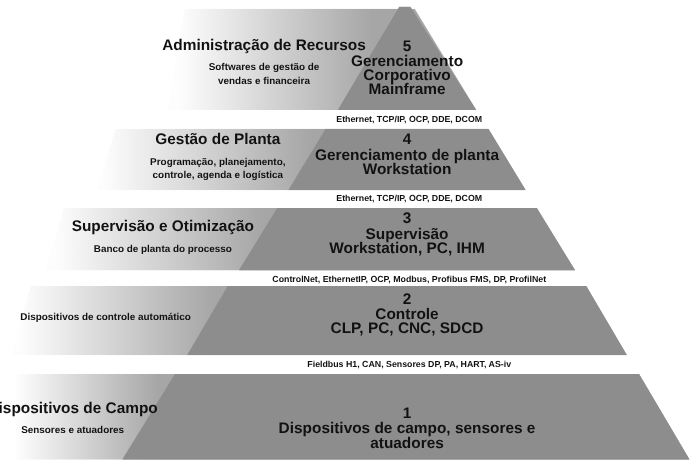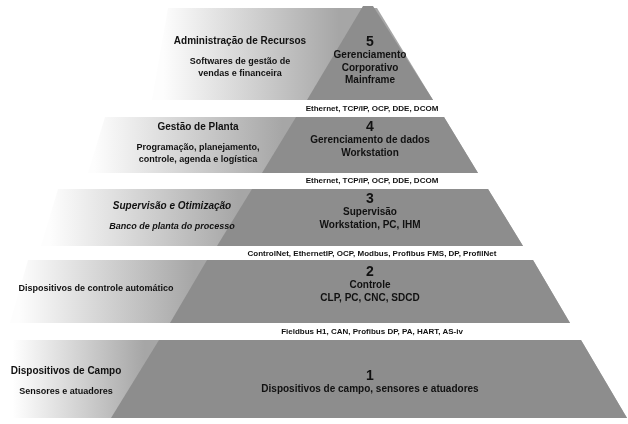--- a/index.html
+++ b/index.html
@@ -26,32 +26,32 @@
 
   
   .dark5 { clip-path:polygon(363px 6px, 373px 6px, 433px 100px, 307px 100px); }
   .dark4 { clip-path:polygon(296px 117px, 444px 117px, 478px 173px, 262px 173px); }
   .dark3 { clip-path:polygon(252px 189px, 488px 189px, 523px 246px, 217px 246px); }
   .dark2 { clip-path:polygon(207px 260px, 533px 260px, 570px 323px, 170px 323px); }
   .dark1 { clip-path:polygon(159px 340px, 581px 340px, 627px 418px, 111px 418px); }
 
   
   .ltext { position:absolute; transform:translateX(-50%); text-align:center; font-weight:bold; }
-  .ltitle { font-size:10px; line-height:11px; white-space:nowrap; }
+  .ltitle { font-size:14px; line-height:11px; white-space:nowrap; }
   .lsub   { font-size:9px; line-height:12px; margin-top:9px; white-space:pre-line; }
   .lt5 { left:240px; top:35px; }
   .lt4 { left:198px; top:121px; }
-  .lt3 { left:172px; top:200px;font-style:italic; }
+  .lt3 { left:148px; top:200px; }
   .lt2 { left:96px;  top:273px; }
   .lt1 { left:66px;  top:365px; }
 
   
   .dtext { position:absolute; left:370px; transform:translateX(-50%); text-align:center; font-weight:bold; }
   .dnum  { font-size:14px; line-height:15px; }
-  .dname { font-size:10px; line-height:12.5px; white-space:pre-line; }
+  .dname { font-size:14px; line-height:12.5px; white-space:pre-line; }
   .dt5 { top:34px; }
   .dt4 { top:119px; }
   .dt3 { top:191px; }
   .dt2 { top:264px; }
   .dt1 { top:368px; }
 
   
   .sep { position:absolute; left:372px; transform:translateX(-50%); font-weight:bold; font-size:8px; white-space:nowrap; }
   .sep1 { top:100px; height:17px; line-height:17px; }
   .sep2 { top:173px; height:16px; line-height:16px; }
@@ -81,21 +81,21 @@
 
   <div class="shape light4"></div>
   <div class="shape dark dark4"></div>
   <div class="ltext lt4">
     <div class="ltitle">Gestão de Planta</div>
     <div class="lsub">Programação, planejamento,
 controle, agenda e logística</div>
   </div>
   <div class="dtext dt4">
     <div class="dnum">4</div>
-    <div class="dname">Gerenciamento de dados
+    <div class="dname">Gerenciamento de planta
 Workstation</div>
   </div>
 
   <div class="sep sep2">Ethernet, TCP/IP, OCP, DDE, DCOM</div>
 
   <div class="shape light3"></div>
   <div class="shape dark dark3"></div>
   <div class="ltext lt3">
     <div class="ltitle">Supervisão e Otimização</div>
     <div class="lsub">Banco de planta do processo</div>
@@ -112,21 +112,21 @@
   <div class="shape dark dark2"></div>
   <div class="ltext lt2">
     <div class="lsub">Dispositivos de controle automático</div>
   </div>
   <div class="dtext dt2">
     <div class="dnum">2</div>
     <div class="dname">Controle
 CLP, PC, CNC, SDCD</div>
   </div>
 
-  <div class="sep sep4">Fieldbus H1, CAN, Profibus DP, PA, HART, AS-iv</div>
+  <div class="sep sep4">Fieldbus H1, CAN, Sensores DP, PA, HART, AS-iv</div>
 
   <div class="shape light1"></div>
   <div class="shape dark dark1"></div>
   <div class="ltext lt1">
     <div class="ltitle">Dispositivos de Campo</div>
     <div class="lsub">Sensores e atuadores</div>
   </div>
   <div class="dtext dt1">
     <div class="dnum">1</div>
     <div class="dname">Dispositivos de campo, sensores e atuadores</div>

